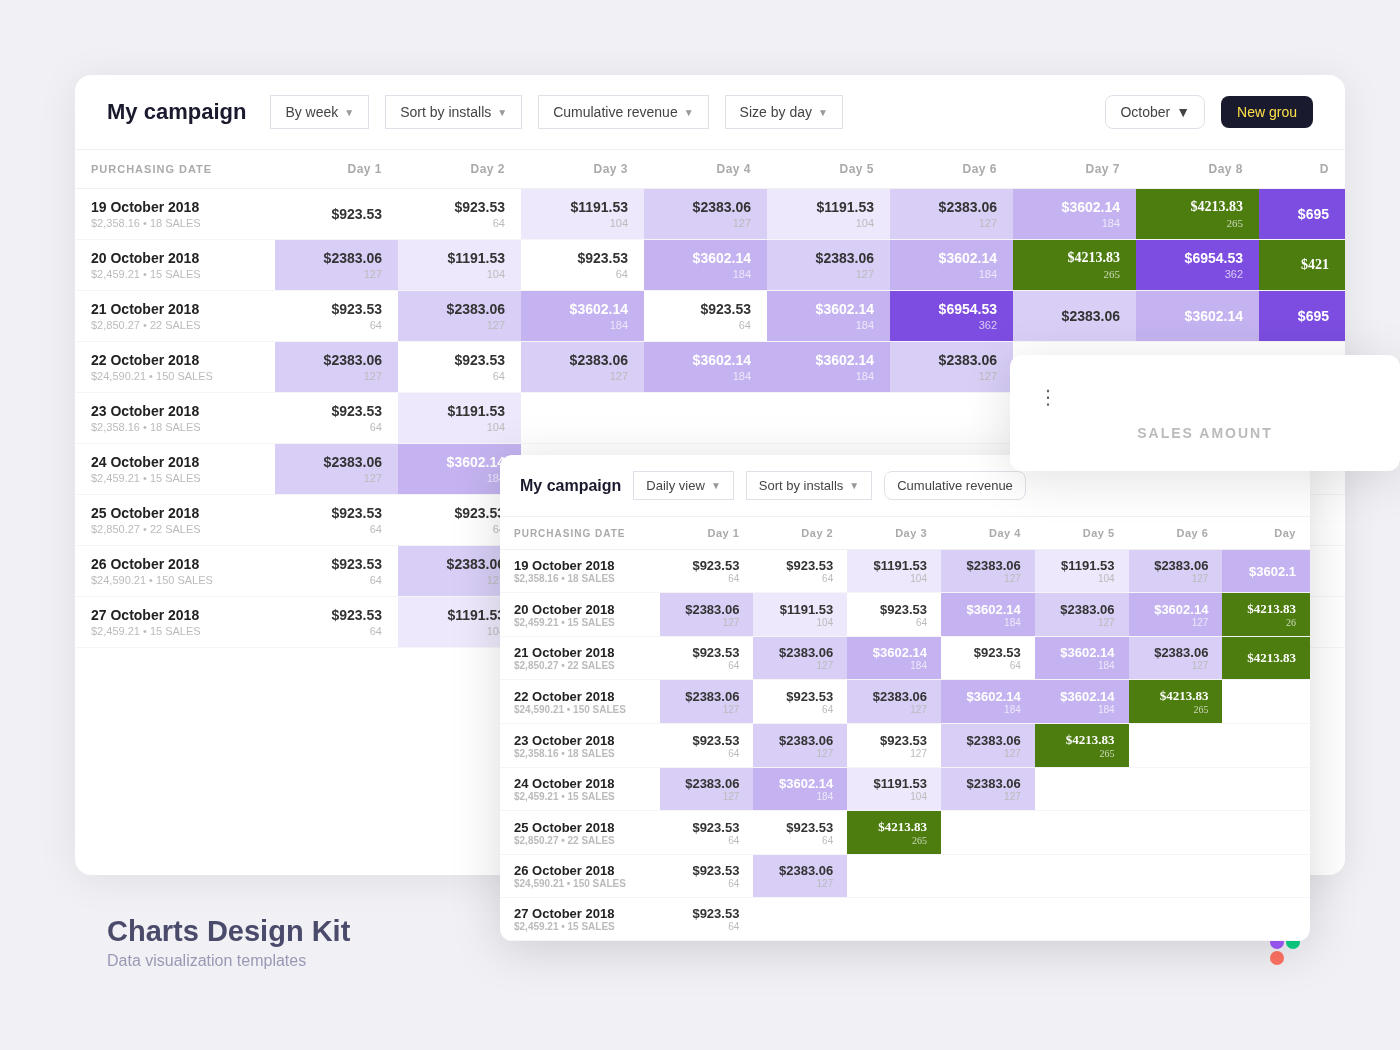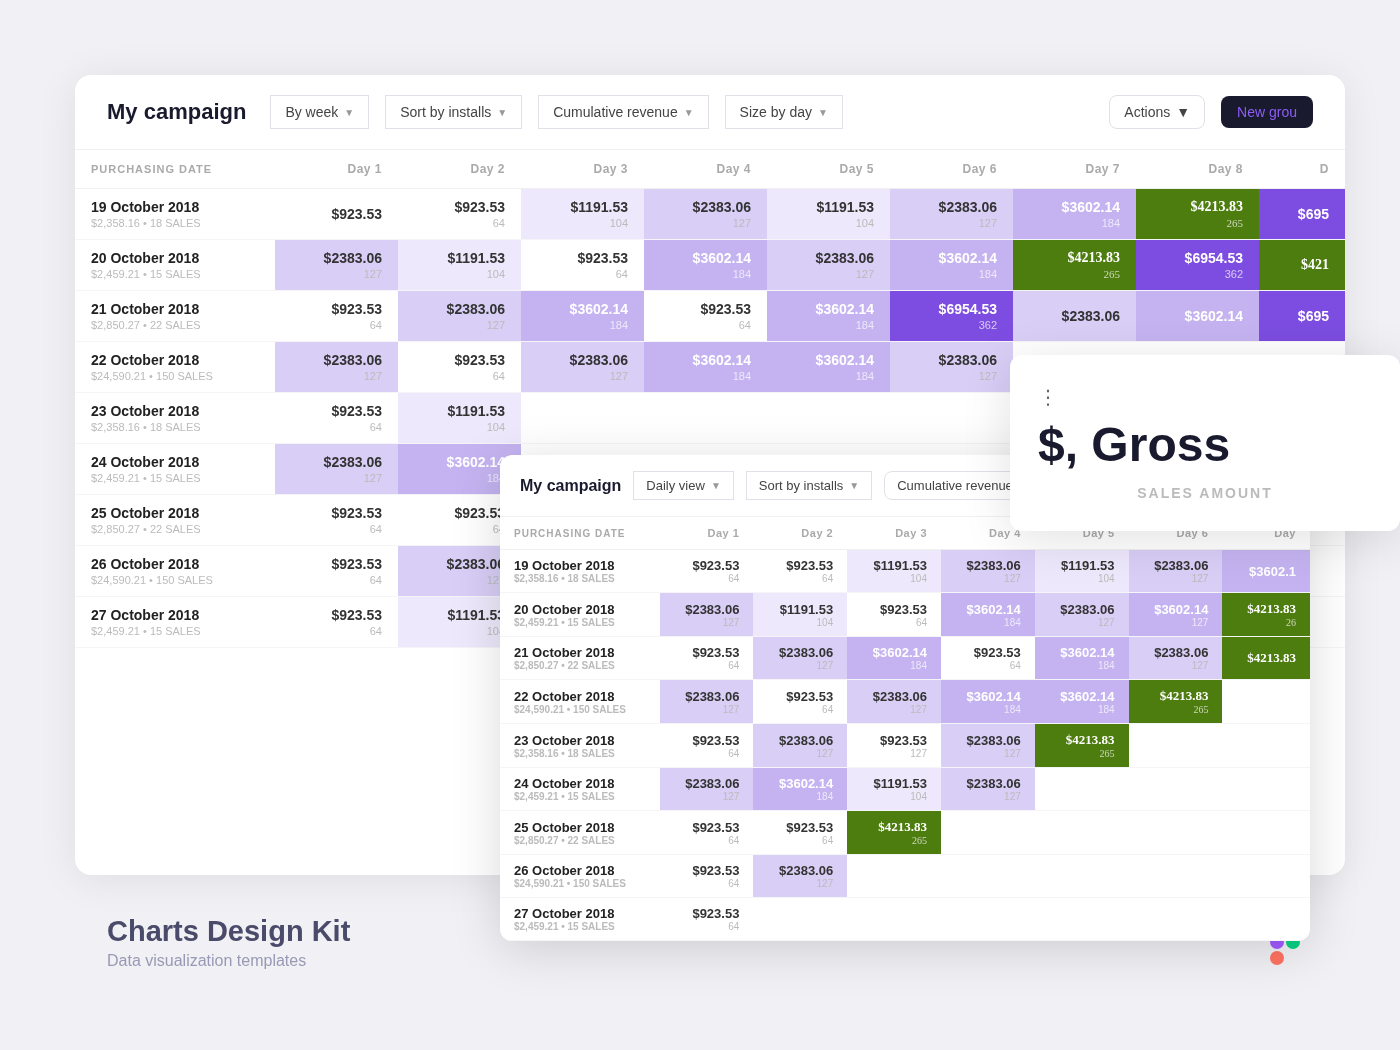--- a/index.html
+++ b/index.html
@@ -66,21 +66,21 @@
       padding: 8px 14px;
       font-size: 14px;
       color: #444;
       background: #fff;
       cursor: pointer;
       margin-left: auto;
     }
 
     .new-group-btn {
       background: #1a1a2e;
-      color: #8b5cf6;
+      color: #fde047;
       border: none;
       border-radius: 8px;
       padding: 8px 16px;
       font-size: 14px;
       cursor: pointer;
     }
 
     .table-container {
       overflow-x: auto;
       padding: 0;
@@ -350,21 +350,21 @@
       <span>Cumulative revenue</span>
       <span class="chevron">▼</span>
     </button>
 
     <button class="dropdown-btn">
       <span>Size by day</span>
       <span class="chevron">▼</span>
     </button>
 
     <button class="actions-btn">
-      <span>Actions</span>
+      <span>October</span>
       <span class="chevron">▼</span>
     </button>
 
     <button class="new-group-btn">
       <span>New grou</span>
     </button>
   </div>
 
   <div class="table-container">
     <table>
@@ -668,21 +668,20 @@
             <td class="heat-0" style="padding: 8px 14px; text-align: right; font-size: 13px; font-weight: 600; vertical-align: middle;"></td>
             <td class="heat-0" style="padding: 8px 14px; text-align: right; font-size: 13px; font-weight: 600; vertical-align: middle;"></td>
           </tr>
         </tbody>
     </table>
   </div>
 </div>
 
 <div class="gross-panel">
   <div class="gross-dots">⋮</div>
-  <div class="gross-title">$, Gross</div>
   <div class="gross-sub">SALES AMOUNT</div>
 </div>
 
 <div class="footer-area">
   <div class="footer-title">Charts Design Kit</div>
   <div class="footer-sub">Data visualization templates</div>
 </div>
 
 <div class="figma-logo">
   <div class="figma-circles">

